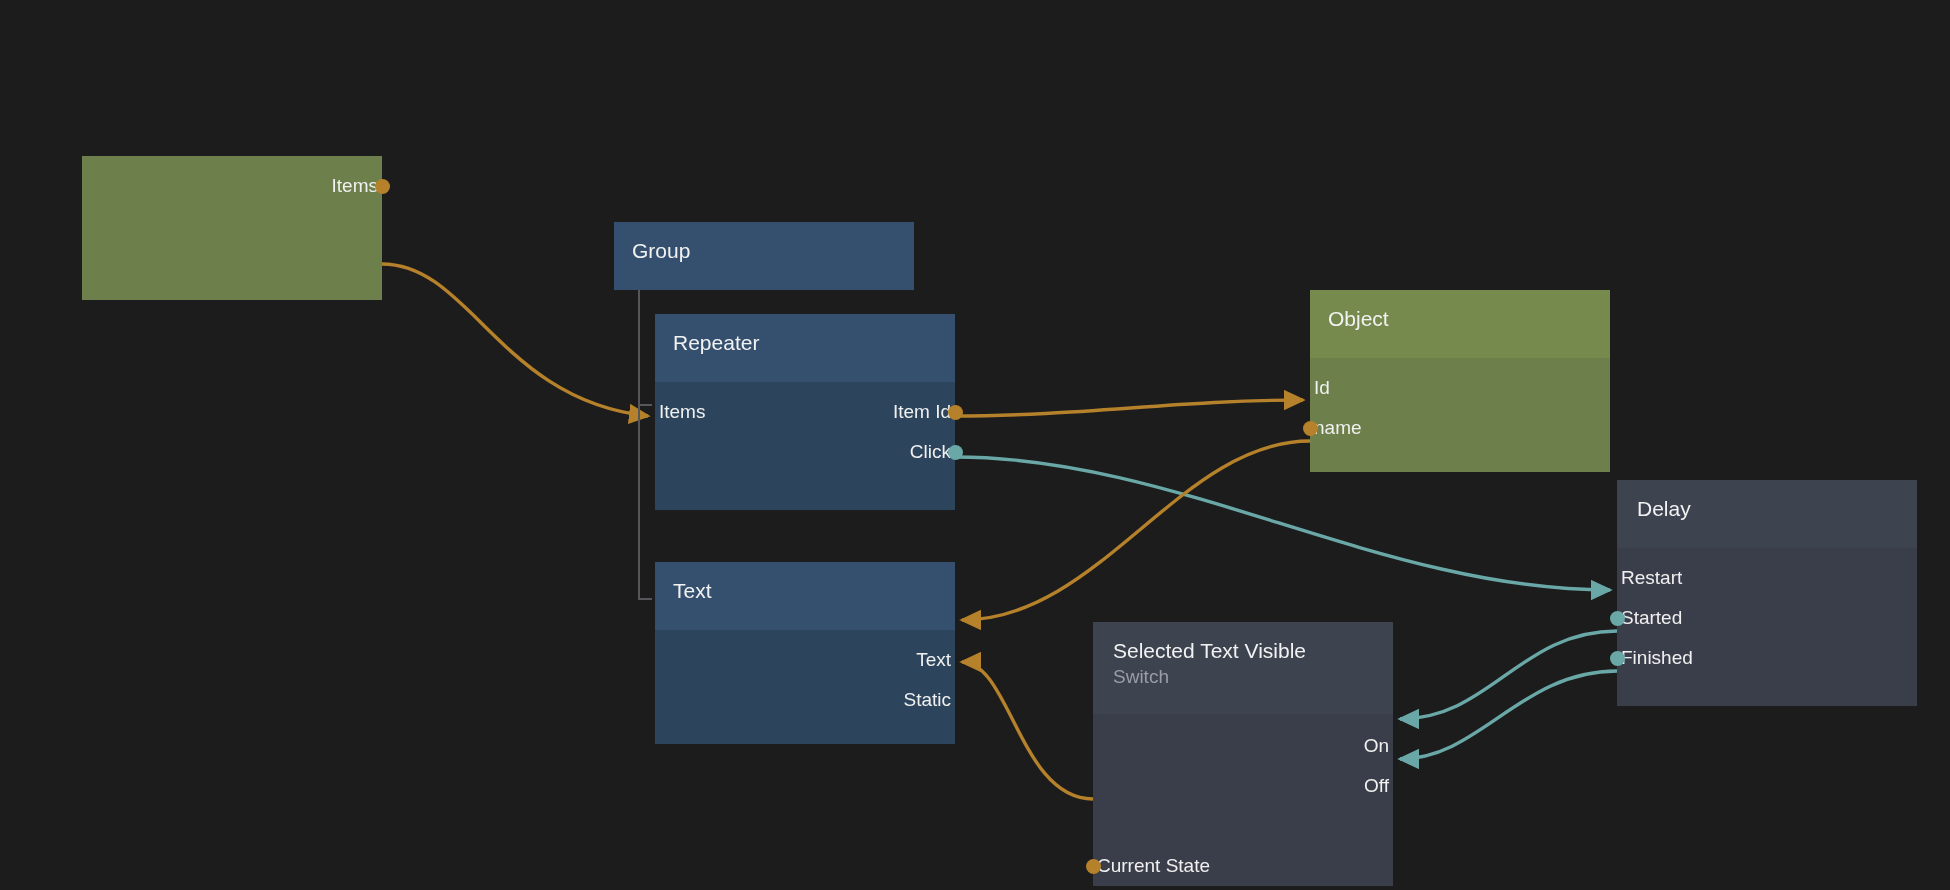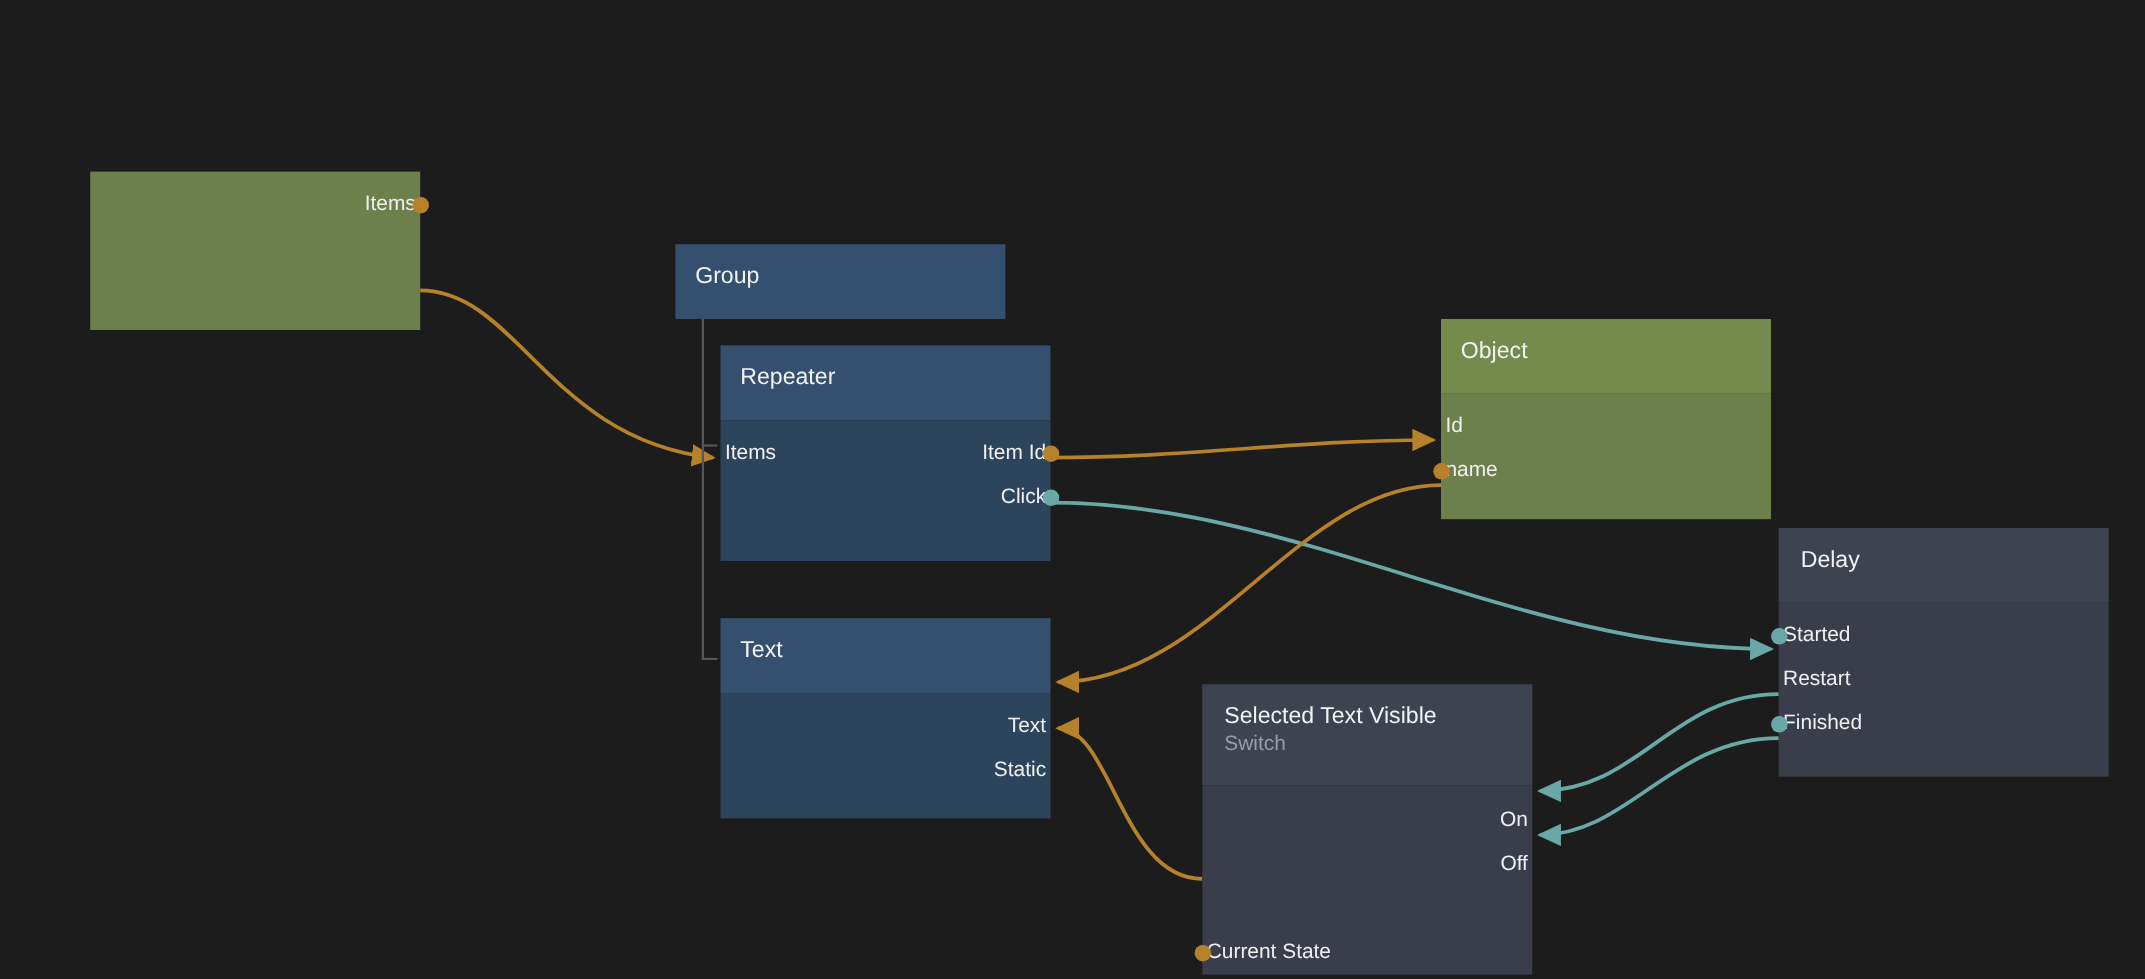--- a/index.html
+++ b/index.html
@@ -196,26 +196,26 @@
         <span class="port-label">name</span>
       </div>
     </div>
   </div>
 
   <div class="node pal-slate" style="left:1617px; top:480px; width:300px; height:226px;">
     <div class="node-header" style="height:68px;">
       <div class="node-title">Delay</div>
     </div>
     <div class="node-body">
+      <div class="port-row in-left">
+        <span class="port-label">Restart</span>
+      </div>
       <div class="port-row out-left">
         <span class="port-dot left" style="background:#6aa8a8;"></span>
         <span class="port-label">Started</span>
-      </div>
-      <div class="port-row in-left">
-        <span class="port-label">Restart</span>
       </div>
       <div class="port-row out-left">
         <span class="port-dot left" style="background:#6aa8a8;"></span>
         <span class="port-label">Finished</span>
       </div>
     </div>
   </div>
 
   <div class="node pal-slate" style="left:1093px; top:586px; width:300px; height:250px;margin-top:36px;">
     <div class="node-header" style="height:92px;">

